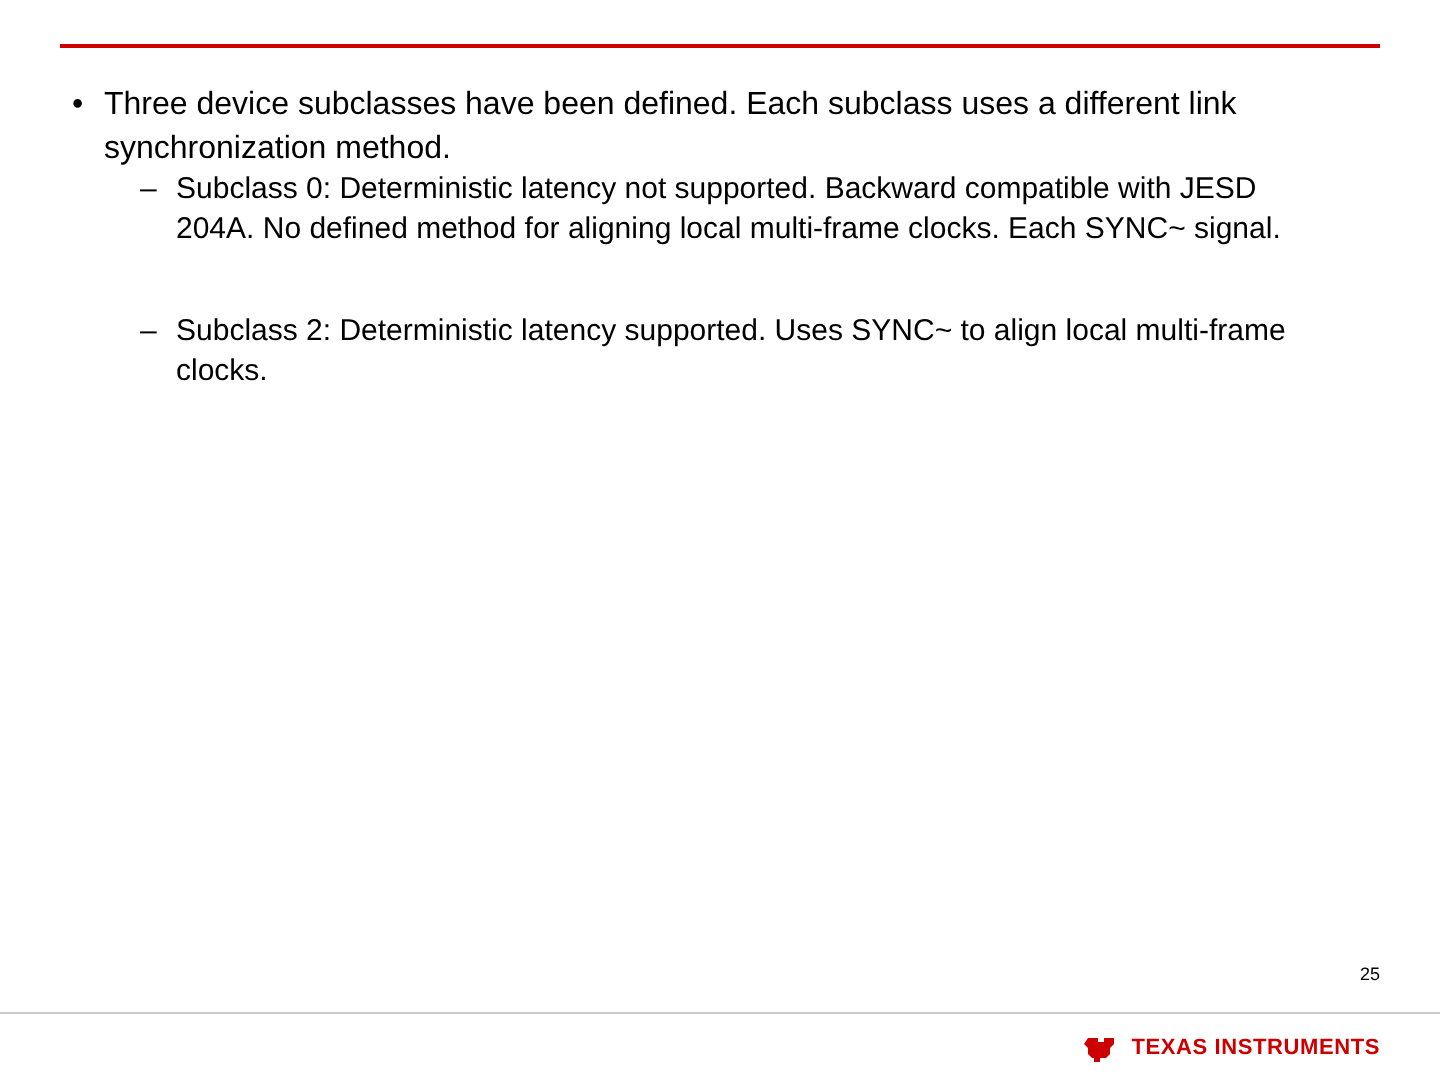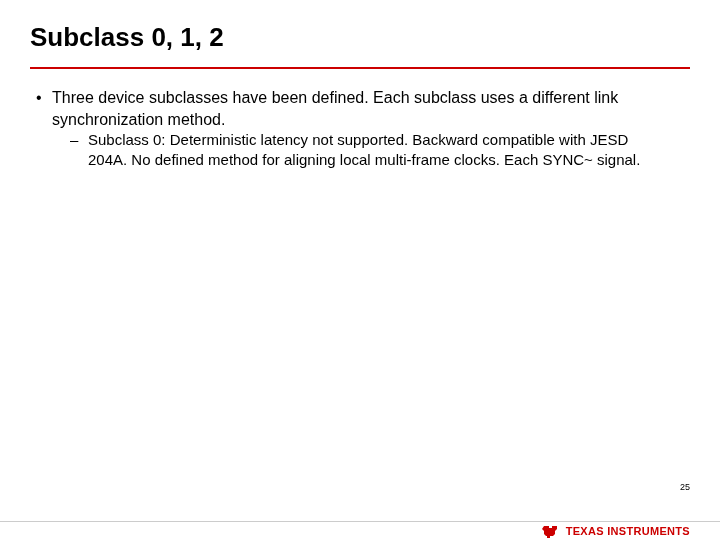--- a/index.html
+++ b/index.html
@@ -64,21 +64,21 @@
     right: 30px;
     bottom: 48px;
     font-size: 9px;
     color: #000000;
   }
   .footer {
     position: absolute;
     left: 0;
     right: 0;
     bottom: 0;
-    height: 19px;
+    height: 34px;
     border-top: 1px solid #cccccc;
     display: flex;
     justify-content: flex-end;
     align-items: center;
     padding-right: 30px;
     gap: 6px;
   }
   .ti-logo {
     display: flex;
     align-items: center;
@@ -95,26 +95,26 @@
     font-size: 11px;
     font-weight: bold;
     color: #cc0000;
     letter-spacing: 0.3px;
   }
 </style>
 </head>
 <body>
 
 <div class="slide">
-  <div class="title">Subclass 0, 1, 2</div>
   <div class="rule"></div>
 
   <div class="main-bullet">Three device subclasses have been defined. Each subclass uses a different link synchronization method.</div>
 
   <div class="sub-bullet">Subclass 0: Deterministic latency not supported. Backward compatible with JESD 204A. No defined method for aligning local multi-frame clocks. Each SYNC~ signal.</div>
+  <div class="sub-bullet">Subclass 2: Deterministic latency supported. Uses SYNC~ to align local multi-frame clocks.</div>
 
   <div class="page-number">25</div>
 
   <div class="footer">
     <div class="ti-logo">
       <span class="ti-chip">
         <svg width="18" height="16" viewBox="0 0 18 16">
           <path fill="#cc0000" d="M2 3 h5 v2 h3 v-2 h5 v3 l-2 2 v3 l-2 2 h-3 v2 h-3 v-2 h-1 l-2 -2 v-3 l-2 -2 z"></path>
         </svg>
       </span>

